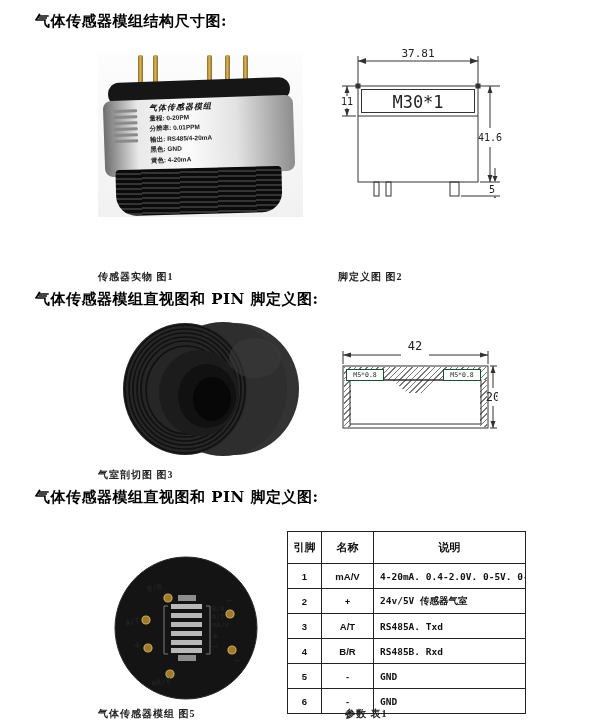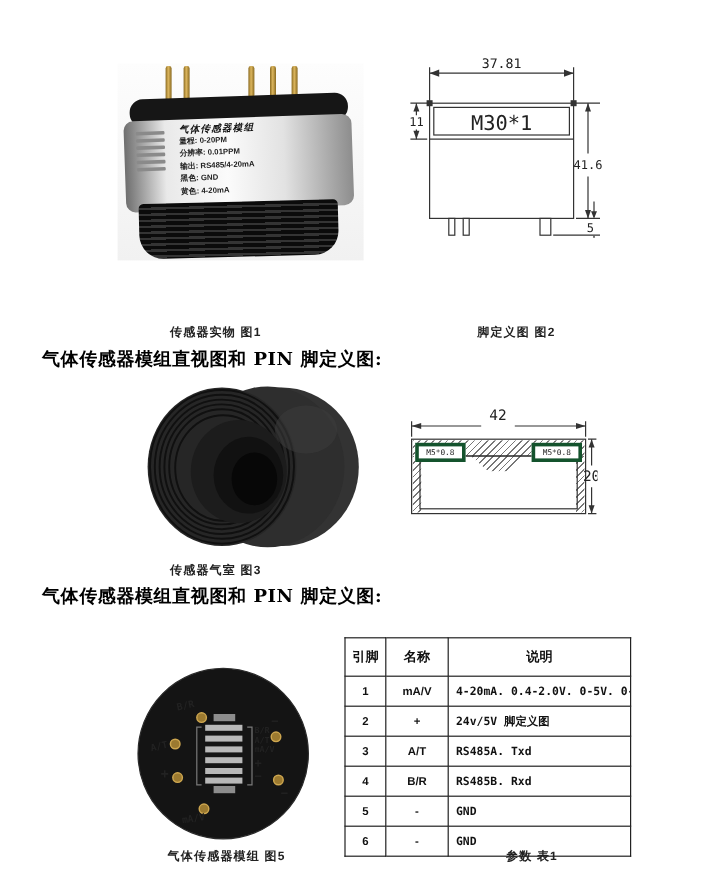--- a/index.html
+++ b/index.html
@@ -1,21 +1,21 @@
 <!DOCTYPE html>
 <html><head>
 <meta charset="utf-8">
 <style>
   html,body{margin:0;padding:0;background:#fff;}
   #page{position:relative;width:600px;height:728px;background:#ffffff;overflow:hidden;
         font-family:"Liberation Sans",sans-serif;color:#1a1a1a;}
   .sec-title{position:absolute;left:35px;font-family:"DejaVu Serif",serif;
              font-weight:700;font-size:15px;color:#000;letter-spacing:.5px;white-space:nowrap;}
-  .caption{position:absolute;font-family:Liberation Sans, sans-serif;font-weight:700;
-           font-size:10px;color:#222;text-align:right;letter-spacing:1px;white-space:nowrap;}
+  .caption{position:absolute;font-family:Liberation Serif, serif;font-weight:700;
+           font-size:10px;color:#222;text-align:left;letter-spacing:1px;white-space:nowrap;}
 
   
   .photo1{position:absolute;left:98px;top:53px;width:205px;height:164px;
           background:linear-gradient(#fdfdfd,#f1f1f1);}
   .pin{position:absolute;top:2px;width:5px;height:32px;border-radius:2px 2px 0 0;
        background:linear-gradient(90deg,#8a6a20,#dcb65e 45%,#8a6a20);}
   .p1-cap{position:absolute;left:10px;top:27px;width:182px;height:23px;background:#161616;
           border-radius:11px;transform:rotate(-2deg);}
   .p1-body{position:absolute;left:6px;top:45px;width:190px;height:76px;border-radius:8px;
            transform:rotate(-2deg);
@@ -30,38 +30,39 @@
            transform:rotate(-1.5deg);border-radius:4px 4px 20px 20px;
            background:repeating-linear-gradient(180deg,#0b0b0b 0 3px,#343434 3px 5px);}
 
   
   .draw{position:absolute;text-decoration:underline;}
   svg text{font-family:"DejaVu Sans Mono",monospace;fill:#222;}
 
   
   .d4{position:absolute;left:333px;top:336px;width:165px;height:102px;}
   .hatch{position:absolute;background:repeating-linear-gradient(135deg,#777 0px,#777 1px,transparent 1px,transparent 4px);}
-  .m5box{position:absolute;width:36px;height:10px;background:#fff;border:3px solid #14532d;
+  .m5box{position:absolute;width:36px;height:10px;background:#fff;border:1px solid #14532d;
          font-family:"DejaVu Sans Mono",monospace;font-size:6.5px;line-height:10px;
          text-align:center;color:#222;z-index:3;}
 
   
   .tblwrap{position:absolute;left:287px;top:531px;}
   table{border-collapse:collapse;table-layout:fixed;width:238px;}
   th,td{border:1px solid #222;font-weight:700;color:#111;overflow:hidden;white-space:nowrap;}
   th{font-size:11px;height:29px;text-align:center;}
   td{font-size:9.5px;height:22px;font-family:"DejaVu Sans Mono",monospace;}
   td.c{text-align:center;font-family:"Liberation Sans",sans-serif;}
   td.l{text-align:left;padding-left:6px;}
 </style>
 </head>
 <body>
 
 <div id="page">
 
+  <div class="sec-title" style="top:12px">气体传感器模组结构尺寸图:</div>
 
   <div class="photo1">
     <div class="pin" style="left:40px"></div>
     <div class="pin" style="left:55px"></div>
     <div class="pin" style="left:109px"></div>
     <div class="pin" style="left:127px"></div>
     <div class="pin" style="left:145px"></div>
     <div class="p1-cap"></div>
     <div class="p1-body">
       <div class="p1-sidebar">
@@ -185,21 +186,21 @@
         <polygon points="10,19 18,16.5 18,21.5"></polygon>
           <polygon points="155,19 147,16.5 147,21.5"></polygon>
         <polygon points="160,30 157.5,37 162.5,37"></polygon>
           <polygon points="160,92 157.5,85 162.5,85"></polygon>
       </g>
       <text x="82" y="14" font-size="12" text-anchor="middle">42</text>
       <text x="160" y="65" font-size="12" text-anchor="middle">20</text>
     </svg>
   </div>
 
-  <div class="caption" style="left:98px;top:468px;width:120px">传感器气室 图3</div>
+  <div class="caption" style="left:98px;top:468px;width:120px">气室剖切图 图3</div>
 
   <div class="sec-title" style="top:488px">气体传感器模组直视图和 PIN 脚定义图:</div>
 
   <div class="draw" style="left:112px;top:554px;width:148px;height:148px">
     <svg width="148" height="148" viewBox="0 0 148 148">
       <circle cx="74" cy="74" r="71" fill="#141414" stroke="#2b2b2b" stroke-width="1"></circle>
       <g fill="#9c7a30" stroke="#cda64f" stroke-width="1.2">
         <circle cx="56" cy="44" r="4"></circle>
           <circle cx="34" cy="66" r="4"></circle>
         <circle cx="36" cy="94" r="4"></circle>
@@ -253,21 +254,21 @@
         <th>说明</th>
       </tr>
       <tr>
         <td class="c">1</td>
         <td class="c">mA/V</td>
         <td class="l">4-20mA. 0.4-2.0V. 0-5V. 0-10V</td>
       </tr>
       <tr>
         <td class="c">2</td>
         <td class="c">+</td>
-        <td class="l">24v/5V 脚定义图</td>
+        <td class="l">24v/5V 传感器气室</td>
       </tr>
       <tr>
         <td class="c">3</td>
         <td class="c">A/T</td>
         <td class="l">RS485A. Txd</td>
       </tr>
       <tr>
         <td class="c">4</td>
         <td class="c">B/R</td>
         <td class="l">RS485B. Rxd</td>

